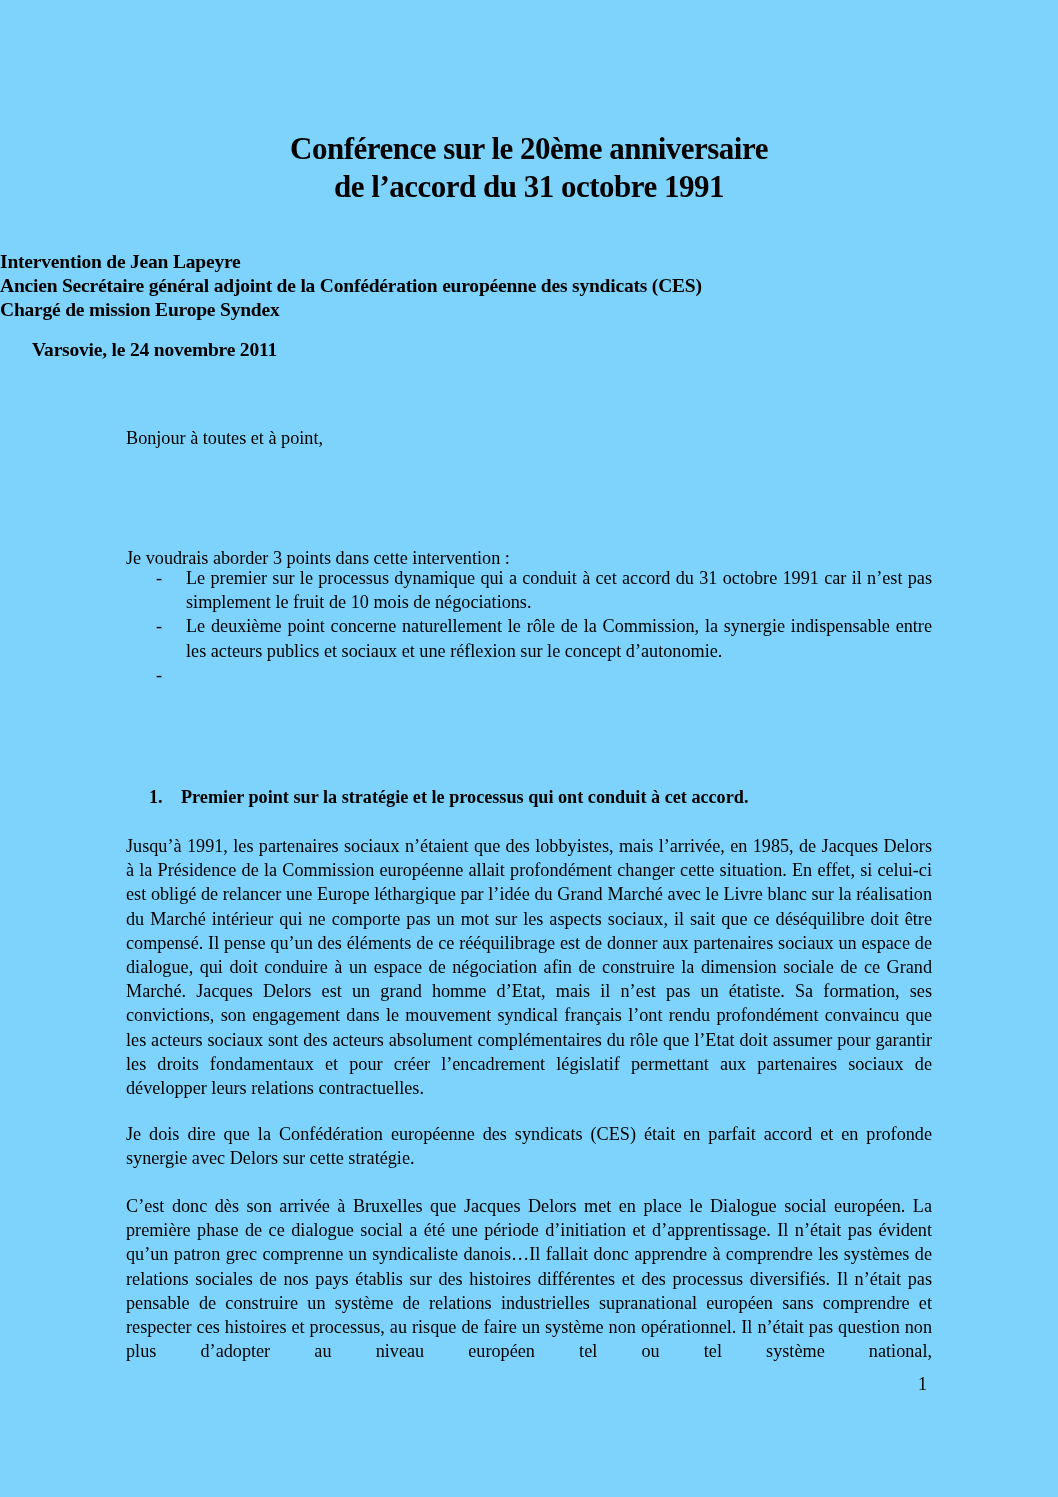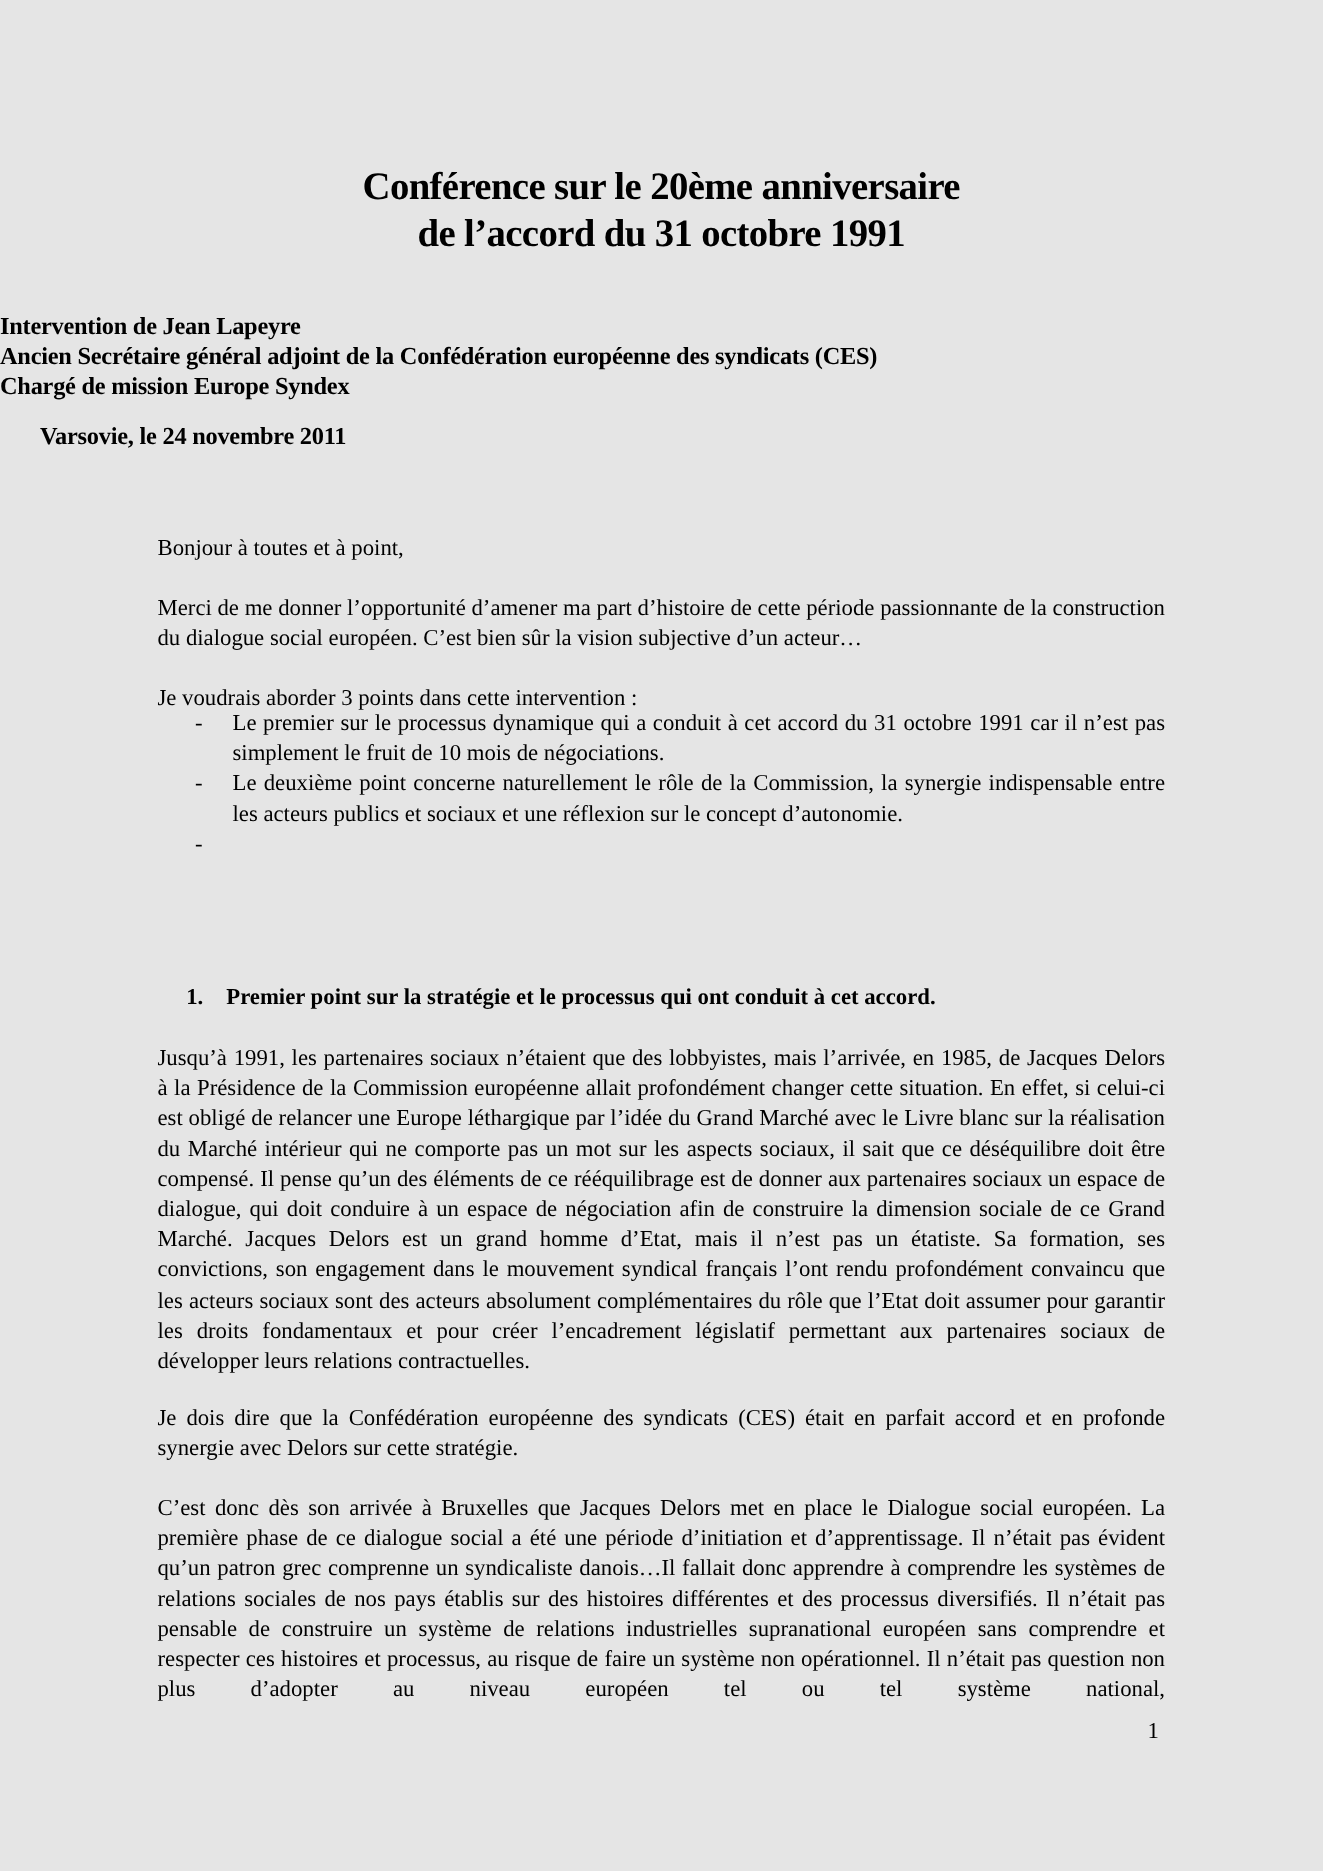--- a/index.html
+++ b/index.html
@@ -1,17 +1,17 @@
 <!DOCTYPE html>
 <html><head>
   <meta charset="utf-8">
   <style>
     html, body { margin: 0; padding: 0; background: #ffffff; }
     body { width: 1058px; height: 1497px; position: relative; overflow: hidden; color: #000; }
-    .page { position: absolute; left: 0; top: 0; width: 1058px; height: 1497px; background: #e5e5e5;
+    .page { position: absolute; left: 0; top: 0; width: 1058px; height: 1497px; background: #7dd3fc;
             font-family: "Liberation Serif", "DejaVu Serif", serif; }
     .title { position: absolute; left: 0; width: 1058px; text-align: center; font-weight: bold;
              font-size: 31px; line-height: 38px; letter-spacing: -0.5px; }
     .subtitle { position: absolute; left: 0; width: 932px; text-align: left; font-weight: bold;
                 font-size: 19.5px; line-height: 24px; letter-spacing: -0.2px; }
     .body-text { position: absolute; left: 126px; width: 806px; font-size: 18.2px; line-height: 24.2px;
                  text-align: justify; margin: 0; }
     .body-text.left { text-align: left; }
     ul.points { position: absolute; left: 126px; width: 806px; margin: 0; padding: 0; list-style: none;
                 font-size: 18.2px; line-height: 24.2px; }
@@ -30,21 +30,20 @@
   <div class="title" style="top:168px;">de l’accord du 31 octobre 1991</div>
 
   <div class="subtitle" style="top:250px;">Intervention de Jean Lapeyre</div>
   <div class="subtitle" style="top:274px;">Ancien Secrétaire général adjoint de la Confédération européenne des syndicats (CES)</div>
   <div class="subtitle" style="top:298px;">Chargé de mission Europe Syndex</div>
 
   <div class="subtitle" style="top:338px;padding-left:32px;">Varsovie, le 24 novembre 2011</div>
 
   <p class="body-text left" style="top:426px;">Bonjour à toutes et à point,</p>
 
-  <p class="body-text" style="top:474px; text-align-last:left;">Merci de me donner l’opportunité d’amener ma part d’histoire de cette période passionnante de la construction du dialogue social européen. C’est bien sûr la vision subjective d’un acteur…</p>
 
   <p class="body-text left" style="top:546px;">Je voudrais aborder 3 points dans cette intervention :</p>
 
   <ul class="points" style="top:566px;">
     <li style="text-align-last:left;">
       <span class="dash">-</span>
       <span>Le premier sur le processus dynamique qui a conduit à cet accord du 31 octobre 1991 car il n’est pas simplement le fruit de 10 mois de négociations.</span>
     </li>
     <li style="text-align-last:left;">
       <span class="dash">-</span>

